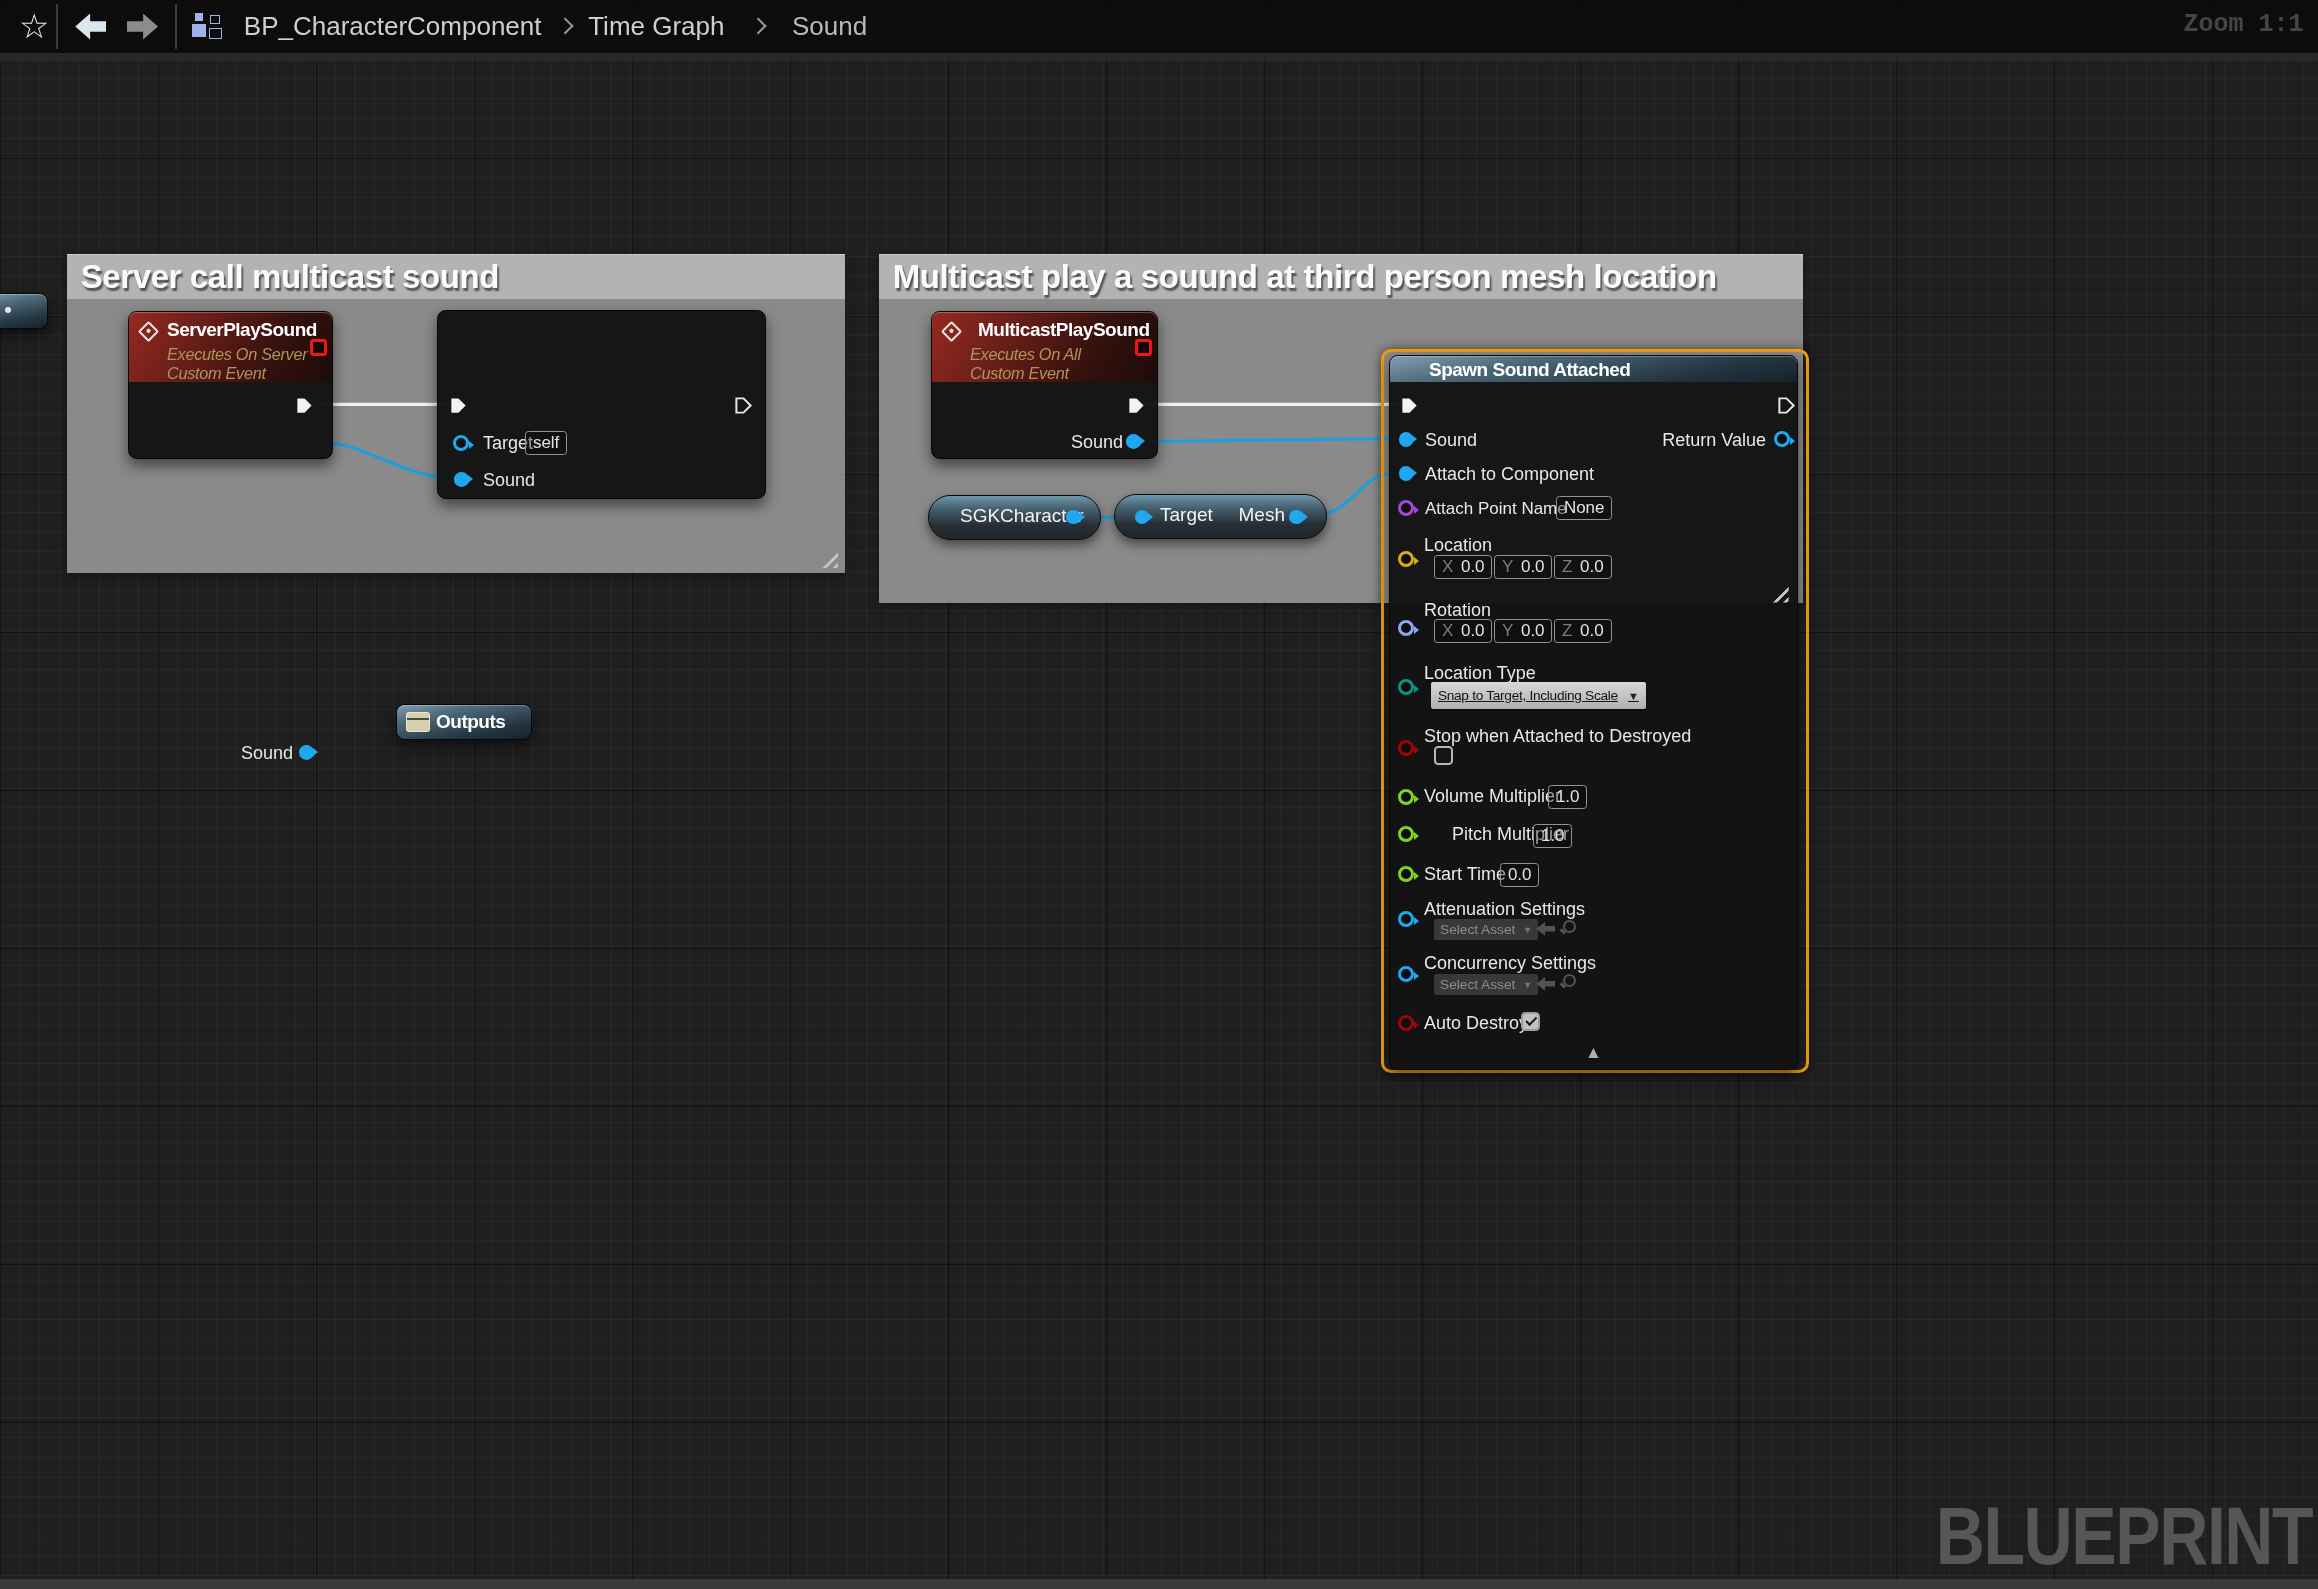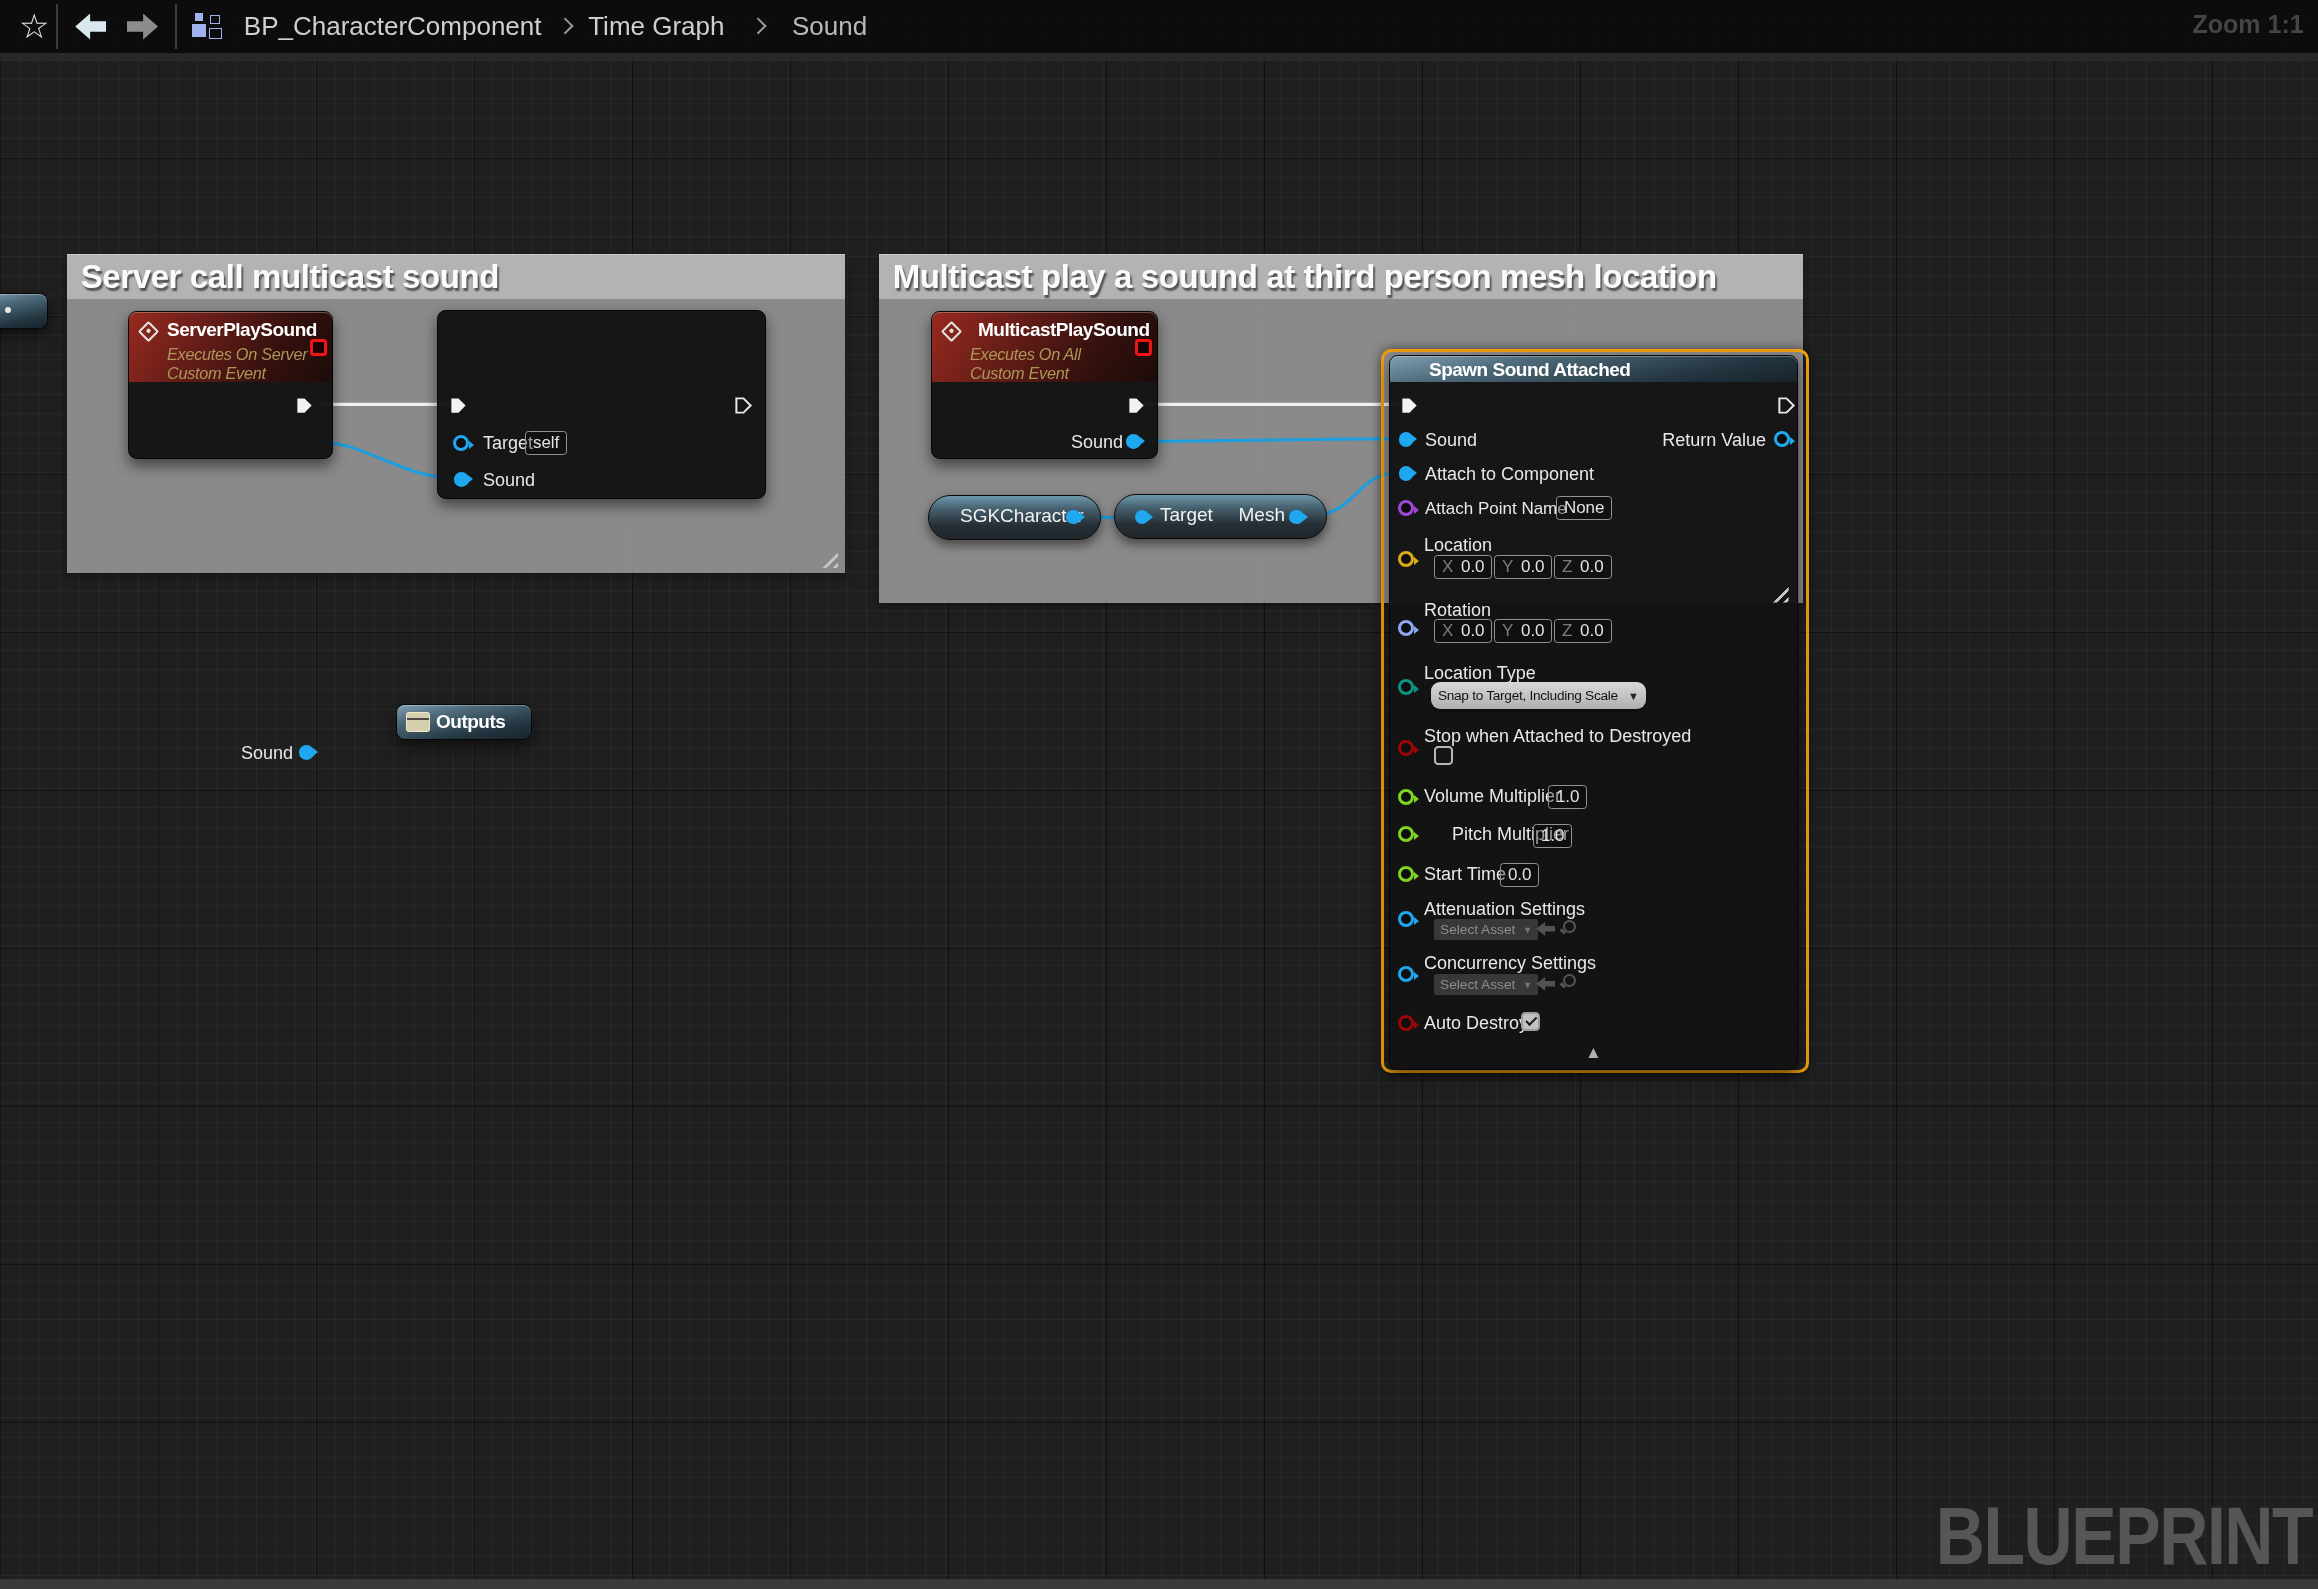--- a/index.html
+++ b/index.html
@@ -82,22 +82,22 @@
   .c-red{border-color:#9c0606;background:#0e0e0e;color:#9c0606;}
   .c-green{border-color:#7fd41f;background:#0e0e0e;color:#7fd41f;}
   .vbox{position:absolute;border:1.7px solid #939393;border-radius:3.4px;background:rgba(8,8,8,.35);
     color:#e2e2e2;font-size:17px;line-height:20.6px;padding:0.9px 6.9px;white-space:nowrap;}
   .vbox .ax{color:#7d7d7d;margin-right:7.7px;}
   .pill{position:absolute;border-radius:22px;border:1.7px solid #0a0a0a;z-index:3;
     background:linear-gradient(180deg,#6d98ad 0%,#46606e 30%,#262f35 68%,#20262a 100%);
     box-shadow:0 5.1px 10.3px rgba(0,0,0,.5);}
   .pill .txt{position:absolute;font-size:19px;color:#f2f2f2;white-space:nowrap;}
   .dropdown{position:absolute;background:linear-gradient(#d8d8d8,#b0b0b0);color:#141414;
-    font-size:13.7px;letter-spacing:-0.3px;border-radius:9px;display:flex;align-items:center;
-    padding:0 6.9px;box-shadow:0 1.7px 2.6px rgba(0,0,0,.4);white-space:nowrap;}
+    font-size:13.7px;letter-spacing:-0.3px;border-radius:2px;display:flex;align-items:center;
+    padding:0 6.9px;box-shadow:0 1.7px 2.6px rgba(0,0,0,.4);white-space:nowrap;text-decoration:underline;}
   .dropdown .arr{margin-left:10.3px;font-size:11px;color:#222;}
   .selasset{position:absolute;background:#383838;color:#8d8d8d;font-size:13.7px;border-radius:2.6px;
     display:flex;align-items:center;padding:0 6px;white-space:nowrap;}
   .selasset .arr{margin-left:7.7px;font-size:9.4px;color:#777;}
   .miniarrow{position:absolute;width:19px;height:13.7px;background:#525252;
     clip-path:polygon(0 50%,48% 0,48% 30%,100% 30%,100% 70%,48% 70%,48% 100%);}
   .mag{position:absolute;width:9.4px;height:9.4px;border:2.6px solid #555;border-radius:50%;}
   .mag:after{content:'';position:absolute;left:-5.1px;top:7.7px;width:6px;height:2.6px;background:#555;
     transform:rotate(45deg);}
   .checkbox{position:absolute;width:15.4px;height:15.4px;border:2.6px solid #b8b8b8;border-radius:4.3px;
@@ -309,15 +309,15 @@
         <i class="bp-b"></i>
         <i class="bp-c"></i>
         <i class="bp-d"></i>
     </span>
     <span class="crumb">BP_CharacterComponent</span>
     <span class="chev"></span>
     <span class="crumb">Time Graph</span>
     <span class="chev" style="margin-left:19px;margin-right:19px;"></span>
     <span class="crumb dim">Sound</span>
   </div>
-  <div class="zoomlabel" style="z-index:31;">Zoom 1:1</div>
+  <div class="zoomlabel" style="z-index:31;font-family:Liberation Mono, monospace;">Zoom 1:1</div>
 </div>
 
 
 </body></html>

